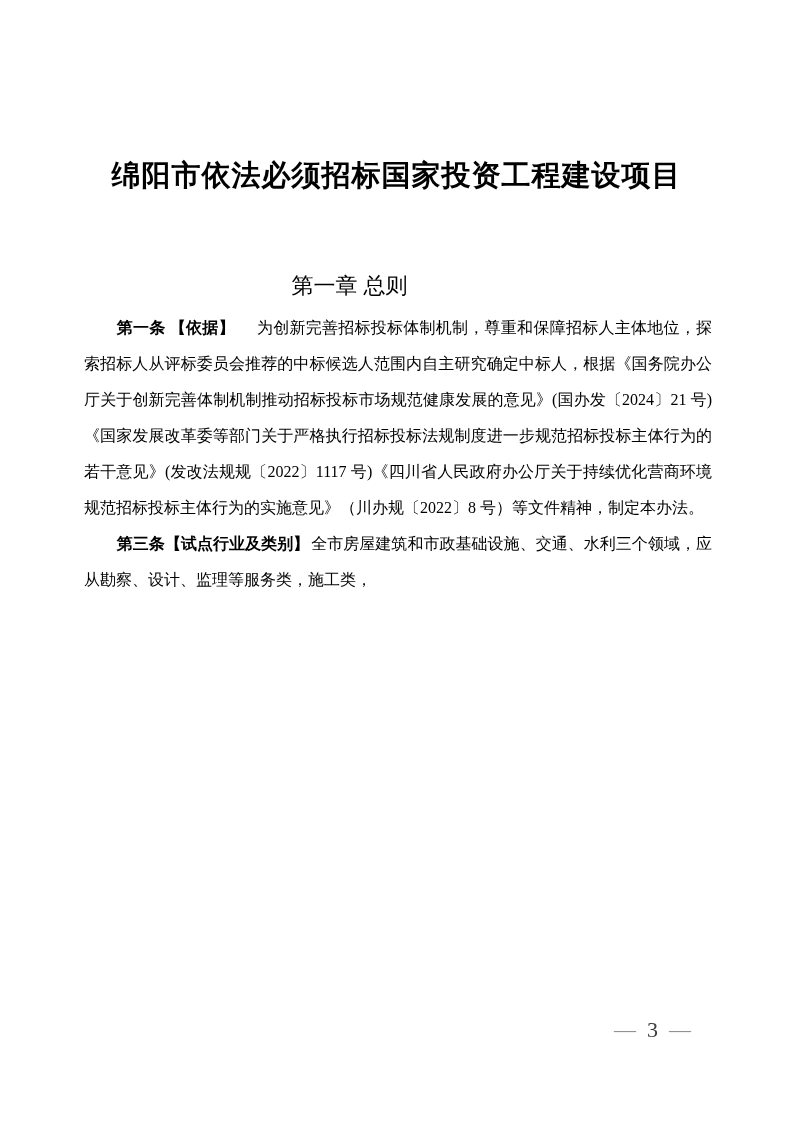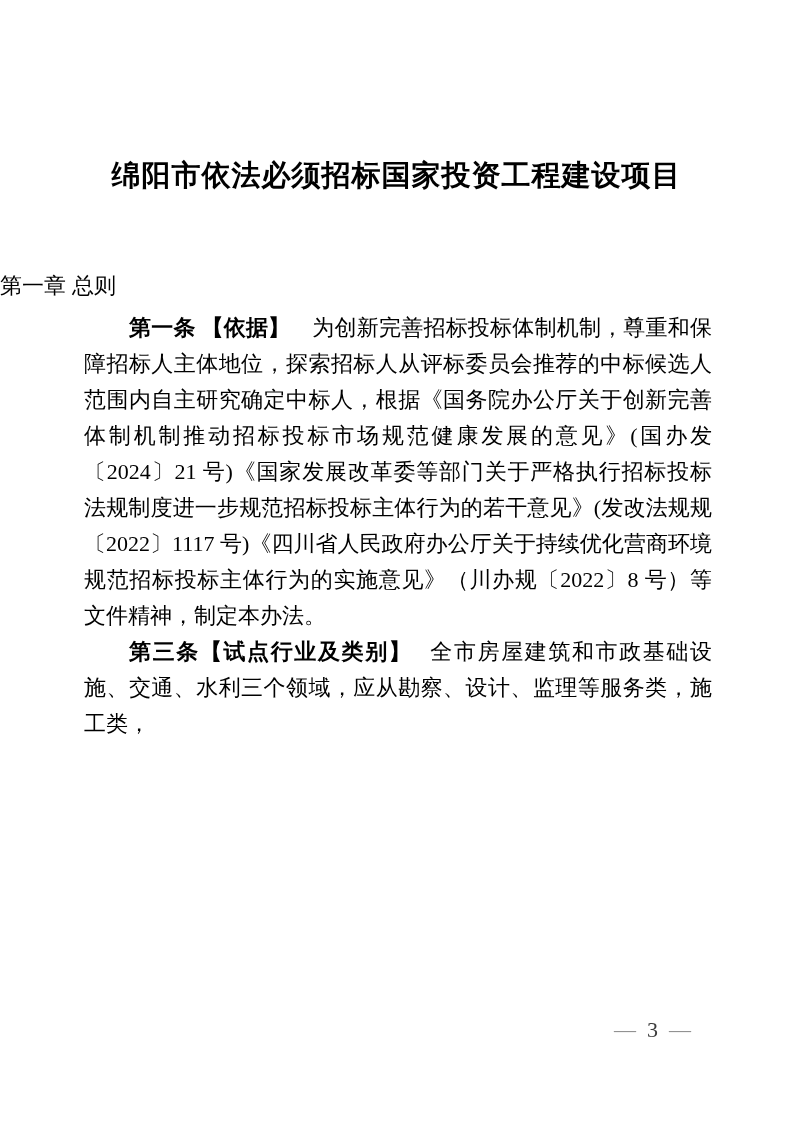--- a/index.html
+++ b/index.html
@@ -25,48 +25,49 @@
     text-align: center;
     font-size: 29px;
     font-weight: 700;
     line-height: 40px;
     letter-spacing: 1px;
   }
   .title-line { display: block; }
   .chapter-heading {
     position: absolute;
     top: 271px;
-    left: 0;
+    left: 8px;
     width: 683px;
+    text-align: center;
     font-family: "Liberation Sans", "DejaVu Sans", sans-serif;
     font-size: 22px;
     line-height: 30px;
     font-weight: 500;
   }
   .doc-body {
     position: absolute;
     top: 310px;
     left: 84px;
     width: 628px;
-    font-size: 22px;
+    font-size: 16px;
     line-height: 36px;
     text-align: justify;
     text-justify: inter-ideograph;
   }
   .article {
     margin: 0;
     padding: 0;
     text-indent: 2.05em;
   }
   .article-label {
     font-weight: 700;
     margin-right: 22px;
   }
   .article:last-child .article-label {
-    margin-right: 18px;
+    margin-right: 2px;
   }
   .page-number {
     position: absolute;
     top: 1014px;
     left: 565px;
     width: 175px;
     text-align: center;
     font-size: 22px;
     line-height: 32px;
   }

